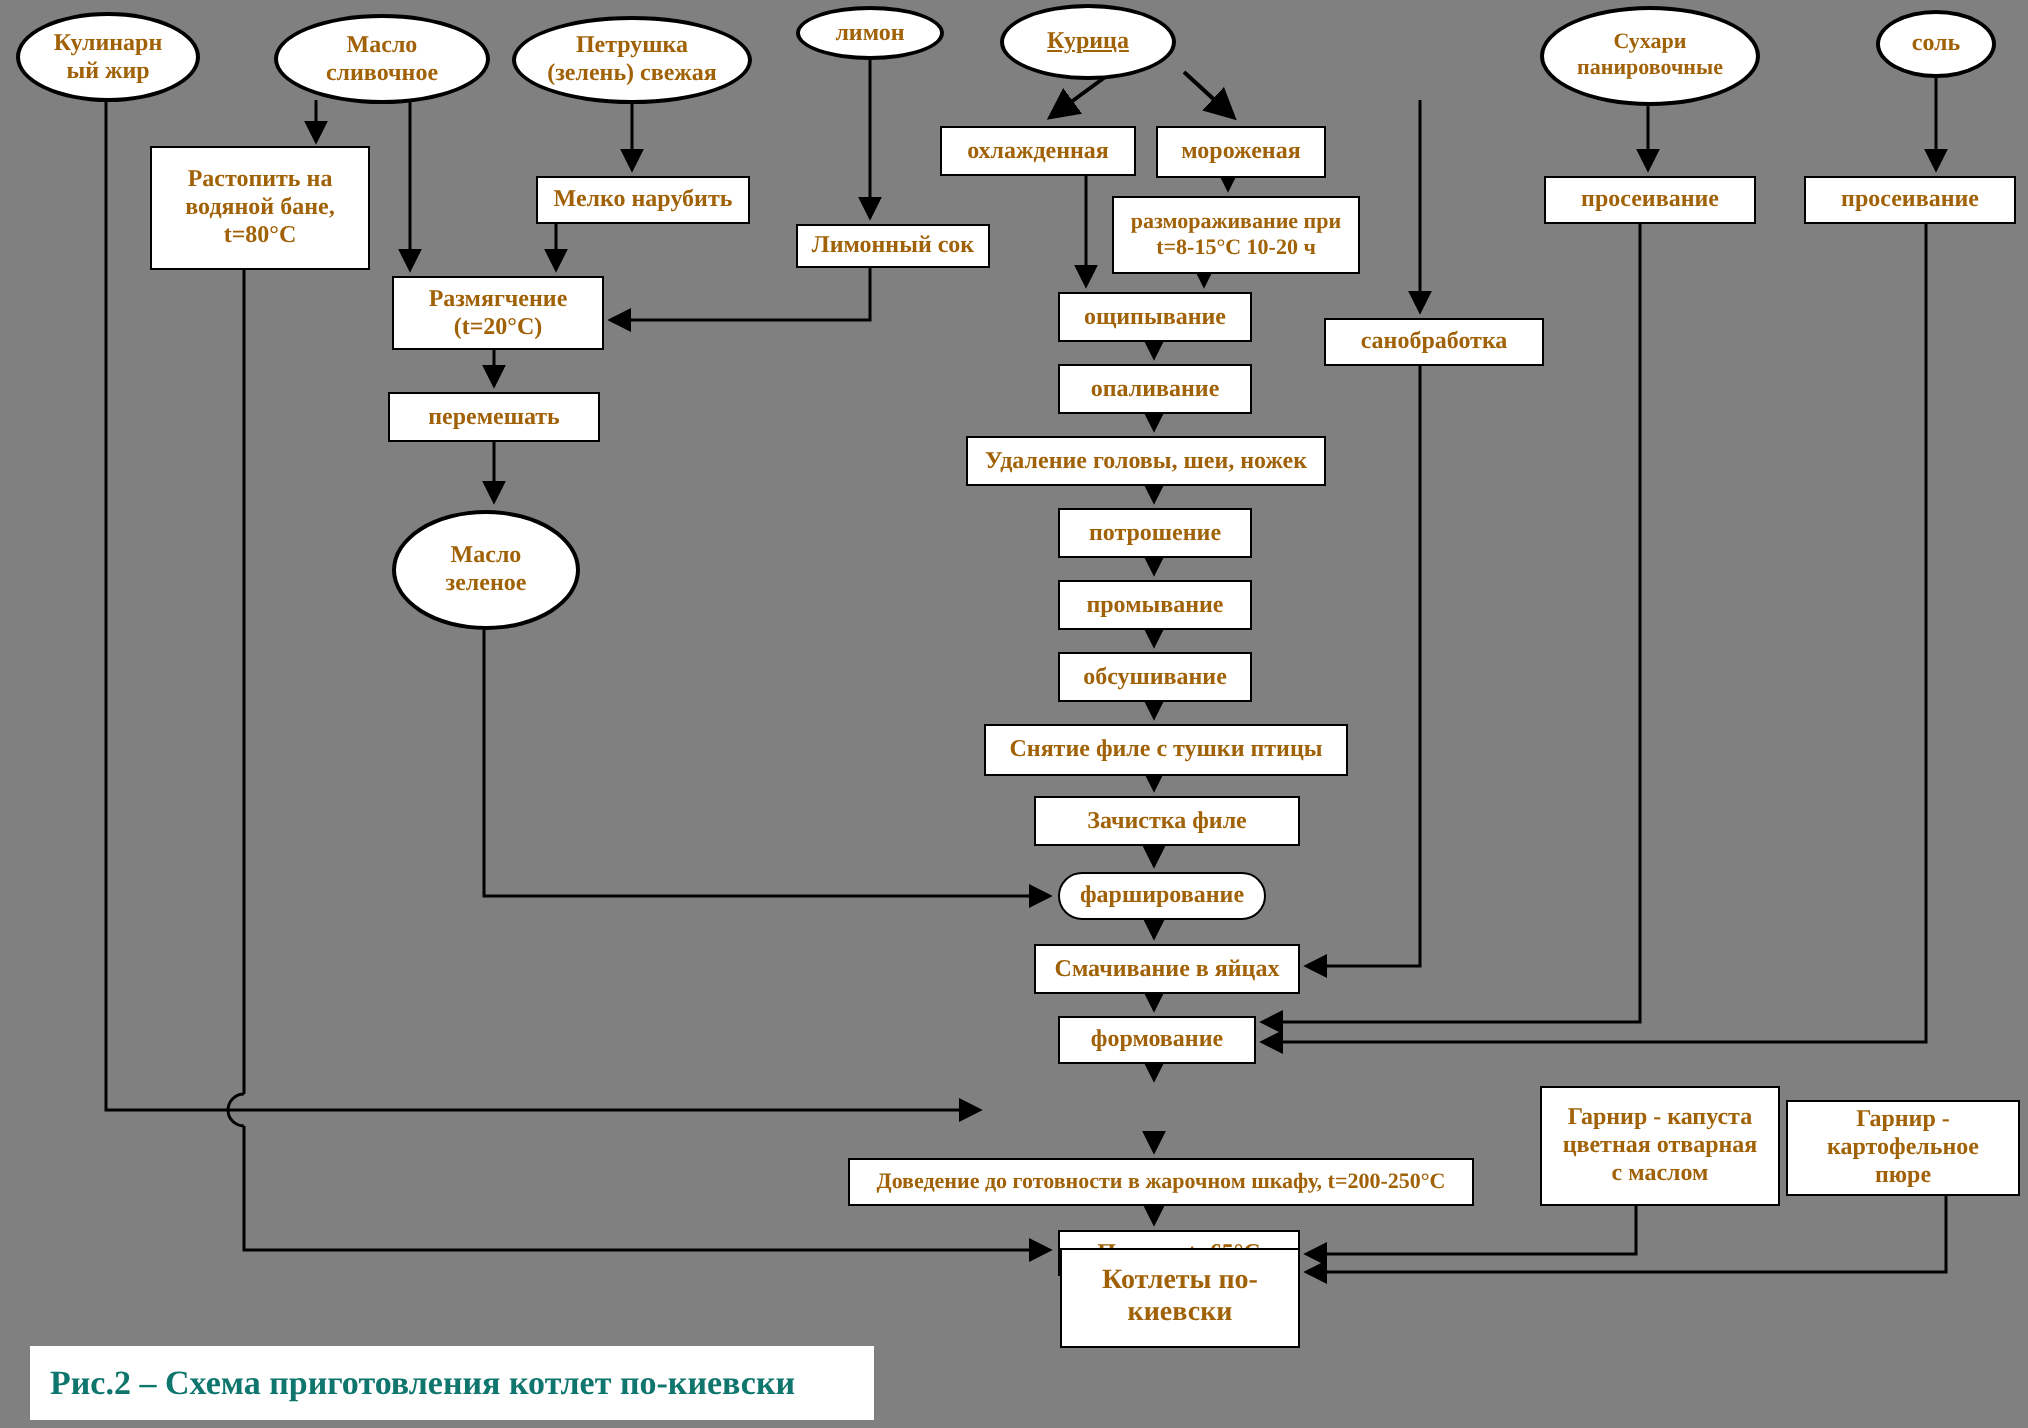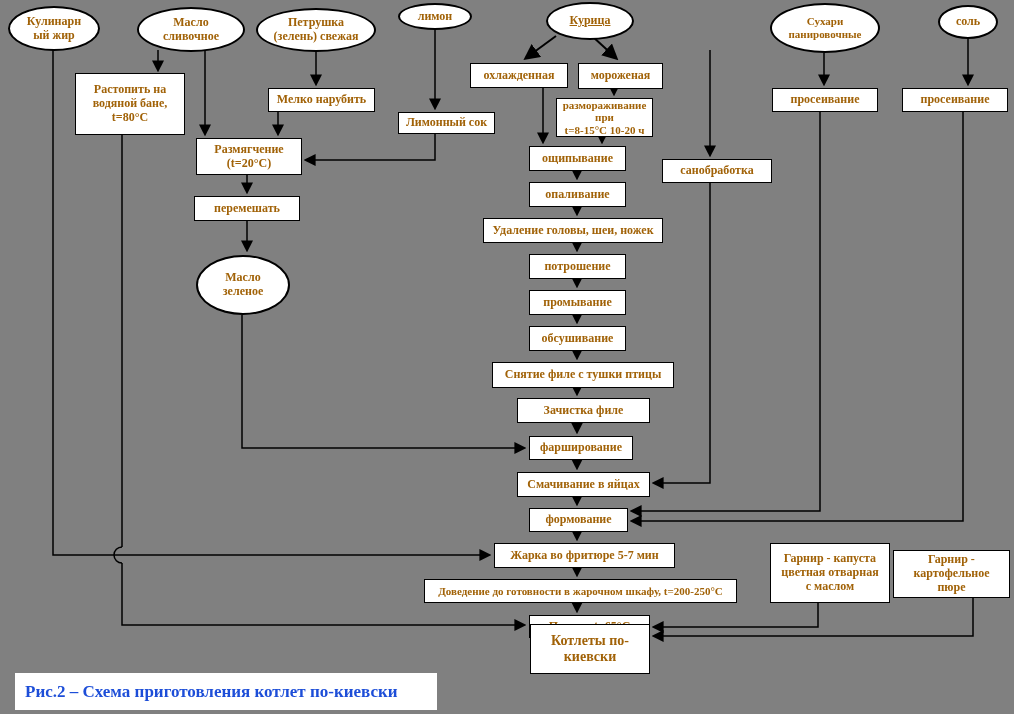--- a/index.html
+++ b/index.html
@@ -28,21 +28,21 @@
   .ellipse{border-radius:50%;border-width:2px;}
   .small{font-size:11px;}
   .caption-box{
     position:absolute;
     box-sizing:border-box;
     background:#ffffff;
     display:flex;align-items:center;
     padding-left:10px;
     font-weight:bold;
     font-size:17px;
-    color:#1d4ed8;
+    color:#0f766e;
     z-index:1;
   }
   .big{font-size:14px;}
 </style>
 </head>
 <body>
 
 <div id="stage">
 
   <svg id="wires" width="1014" height="714" viewBox="0 0 1014 714">
@@ -95,56 +95,55 @@
     </g>
   </svg>
 
   <div class="node ellipse" style="left:8px;top:6px;width:92px;height:45px;">Кулинарн
 ый жир</div>
   <div class="node ellipse" style="left:137px;top:7px;width:108px;height:45px;">Масло
 сливочное</div>
   <div class="node ellipse" style="left:256px;top:8px;width:120px;height:44px;">Петрушка
 (зелень) свежая</div>
   <div class="node ellipse" style="left:398px;top:3px;width:74px;height:27px;">лимон</div>
-  <div class="node ellipse" style="left:546px;top:2px;width:88px;height:38px;text-decoration:underline;">Курица</div>
+  <div class="node ellipse" style="left:500px;top:2px;width:88px;height:38px;text-decoration:underline;">Курица</div>
   <div class="node ellipse small" style="left:770px;top:3px;width:110px;height:50px;">Сухари
 панировочные</div>
   <div class="node ellipse" style="left:938px;top:5px;width:60px;height:34px;">соль</div>
   <div class="node ellipse" style="left:196px;top:255px;width:94px;height:60px;">Масло
 зеленое</div>
 
   <div class="node" style="left:75px;top:73px;width:110px;height:62px;">Растопить на
 водяной бане,
 t=80°С</div>
   <div class="node" style="left:268px;top:88px;width:107px;height:24px;">Мелко нарубить</div>
   <div class="node" style="left:398px;top:112px;width:97px;height:22px;">Лимонный  сок</div>
   <div class="node" style="left:196px;top:138px;width:106px;height:37px;">Размягчение
 (t=20°С)</div>
   <div class="node" style="left:194px;top:196px;width:106px;height:25px;">перемешать</div>
 
   <div class="node" style="left:470px;top:63px;width:98px;height:25px;">охлажденная</div>
   <div class="node" style="left:578px;top:63px;width:85px;height:26px;">мороженая</div>
-  <div class="node small" style="left:556px;top:98px;width:97px;height:39px;">размораживание при
+  <div class="node small" style="left:556px;top:98px;width:124px;height:39px;">размораживание при
 t=8-15°С  10-20 ч</div>
   <div class="node" style="left:662px;top:159px;width:110px;height:24px;">санобработка</div>
   <div class="node" style="left:772px;top:88px;width:106px;height:24px;">просеивание</div>
   <div class="node" style="left:902px;top:88px;width:106px;height:24px;">просеивание</div>
 
   <div class="node" style="left:529px;top:146px;width:97px;height:25px;">ощипывание</div>
   <div class="node" style="left:529px;top:182px;width:97px;height:25px;">опаливание</div>
   <div class="node" style="left:483px;top:218px;width:180px;height:25px;">Удаление головы, шеи, ножек</div>
   <div class="node" style="left:529px;top:254px;width:97px;height:25px;">потрошение</div>
   <div class="node" style="left:529px;top:290px;width:97px;height:25px;">промывание</div>
   <div class="node" style="left:529px;top:326px;width:97px;height:25px;">обсушивание</div>
   <div class="node" style="left:492px;top:362px;width:182px;height:26px;">Снятие филе с тушки птицы</div>
   <div class="node" style="left:517px;top:398px;width:133px;height:25px;">Зачистка филе</div>
-  <div class="node" style="left:529px;top:436px;width:104px;height:24px;">фарширование</div>
+  <div class="node" style="left:529px;top:436px;width:104px;height:24px;border-radius:12px;">фарширование</div>
   <div class="node" style="left:517px;top:472px;width:133px;height:25px;">Смачивание  в яйцах</div>
   <div class="node" style="left:529px;top:508px;width:99px;height:24px;">формование</div>
-  <div class="node" style="left:494px;top:543px;width:181px;height:25px;">Жарка во фритюре 5-7 мин</div>
   <div class="node small" style="left:424px;top:579px;width:313px;height:24px;">Доведение до готовности в жарочном шкафу, t=200-250°С</div>
   <div class="node" style="left:529px;top:615px;width:121px;height:23px;">Подача, t=65°С</div>
   <div class="node big" style="left:530px;top:624px;width:120px;height:50px;">Котлеты по-
 киевски</div>
 
   <div class="node" style="left:770px;top:543px;width:120px;height:60px;">Гарнир - капуста
 цветная отварная
 с маслом</div>
   <div class="node" style="left:893px;top:550px;width:117px;height:48px;">Гарнир -
 картофельное

